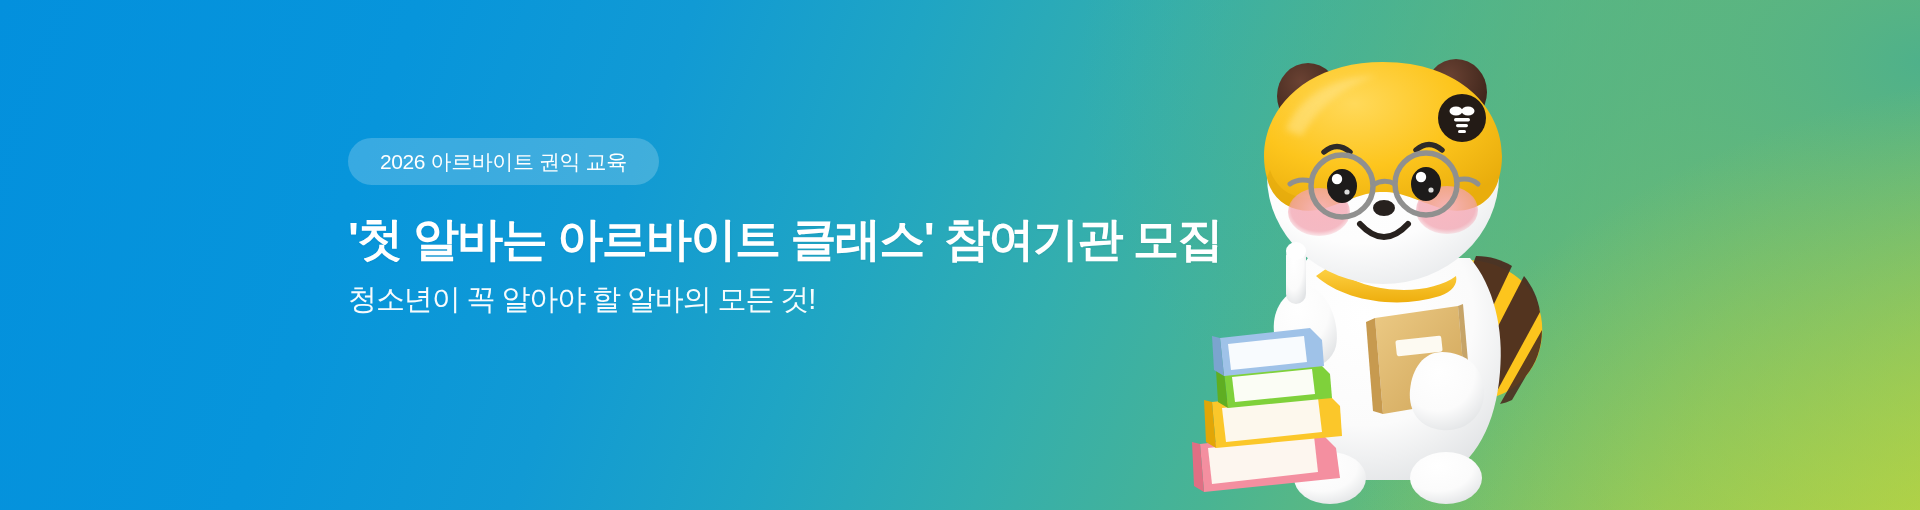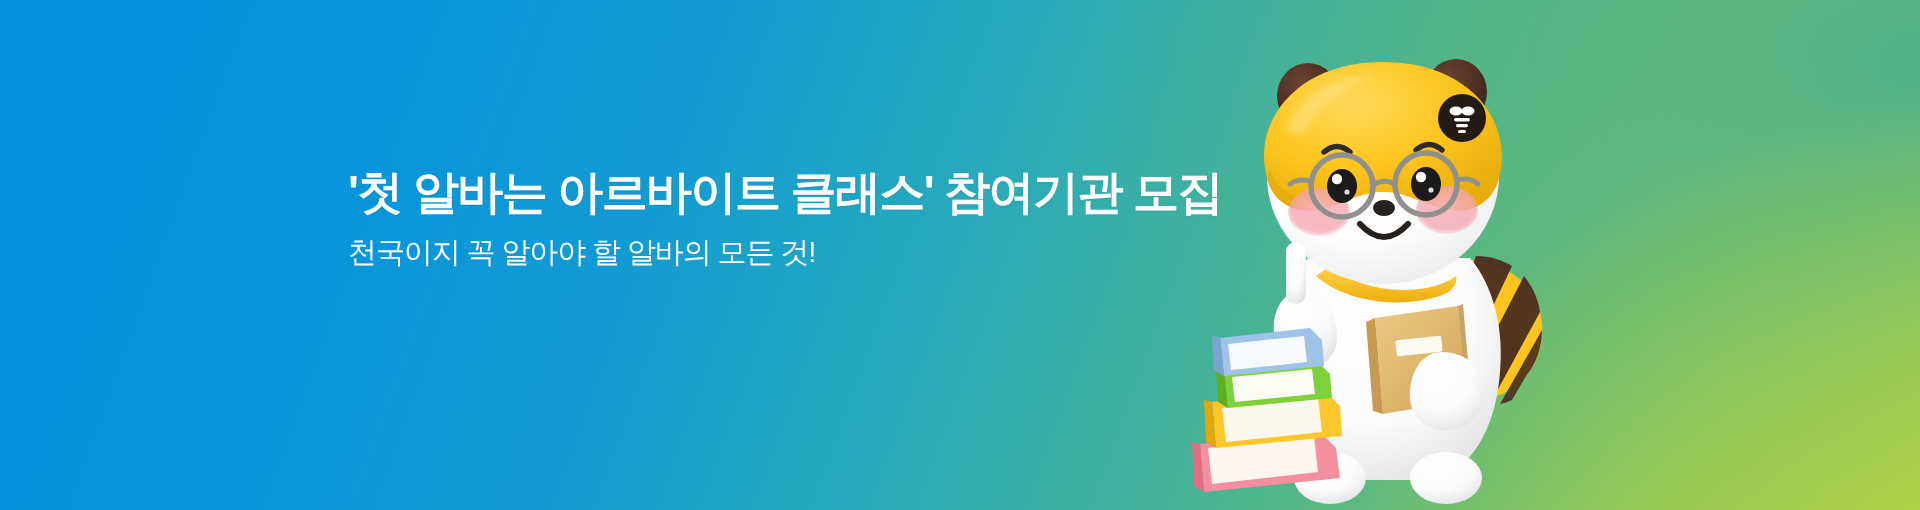--- a/index.html
+++ b/index.html
@@ -80,24 +80,25 @@
   }
   .mascot-svg { width:420px; height:510px; display:block; }
 </style>
 </head>
 <body>
 
 <div class="banner">
 
   <div class="text-block">
 
+    <div class="badge">2026 아르바이트 권익 교육</div>
 
     <div class="headline">'첫 알바는 아르바이트 클래스' 참여기관 모집</div>
 
-    <div class="subtitle">천국이지 꼭 알아야 할 알바의 모든 것!</div>
+    <div class="subtitle">청소년이 꼭 알아야 할 알바의 모든 것!</div>
   </div>
 
   <div class="mascot-area">
     <svg class="mascot-svg" viewBox="0 0 420 510" xmlns="http://www.w3.org/2000/svg">
       <defs>
         <radialGradient id="hatG" cx="38%" cy="28%" r="78%">
           <stop offset="0%" stop-color="#ffd95a"></stop>
           <stop offset="55%" stop-color="#fdc51d"></stop>
           <stop offset="100%" stop-color="#e9ad0c"></stop>
         </radialGradient>

